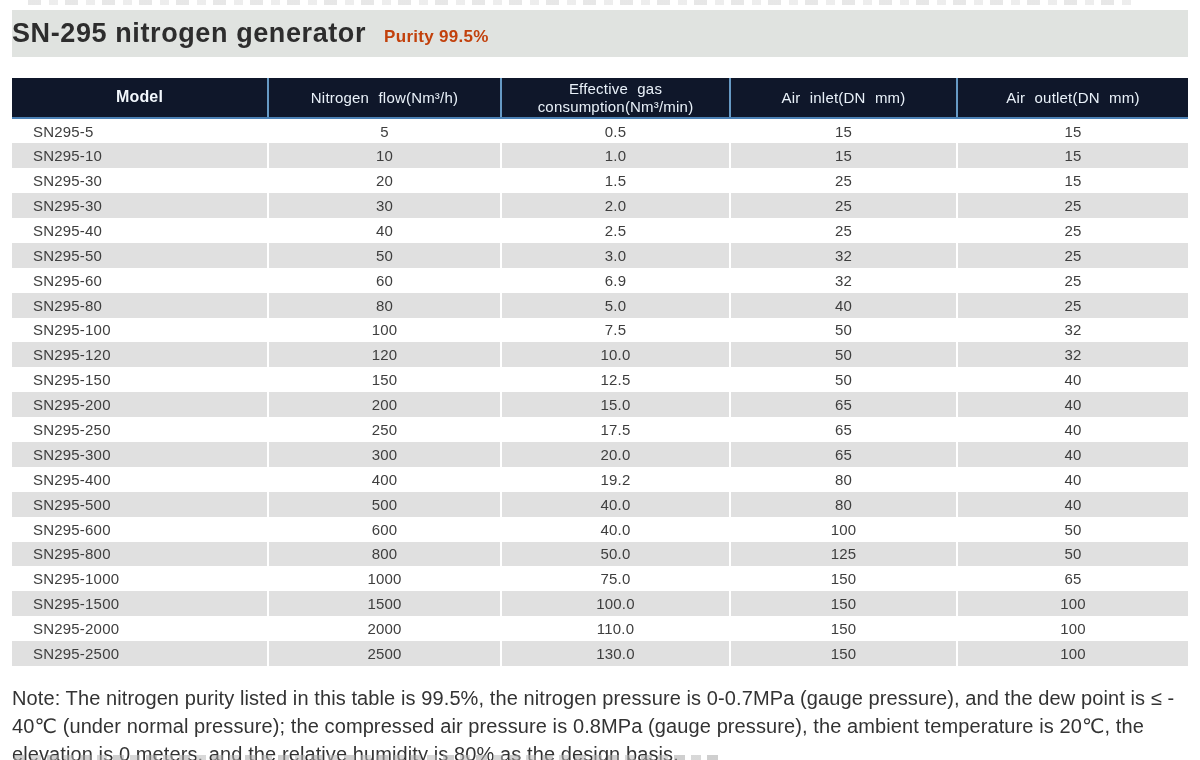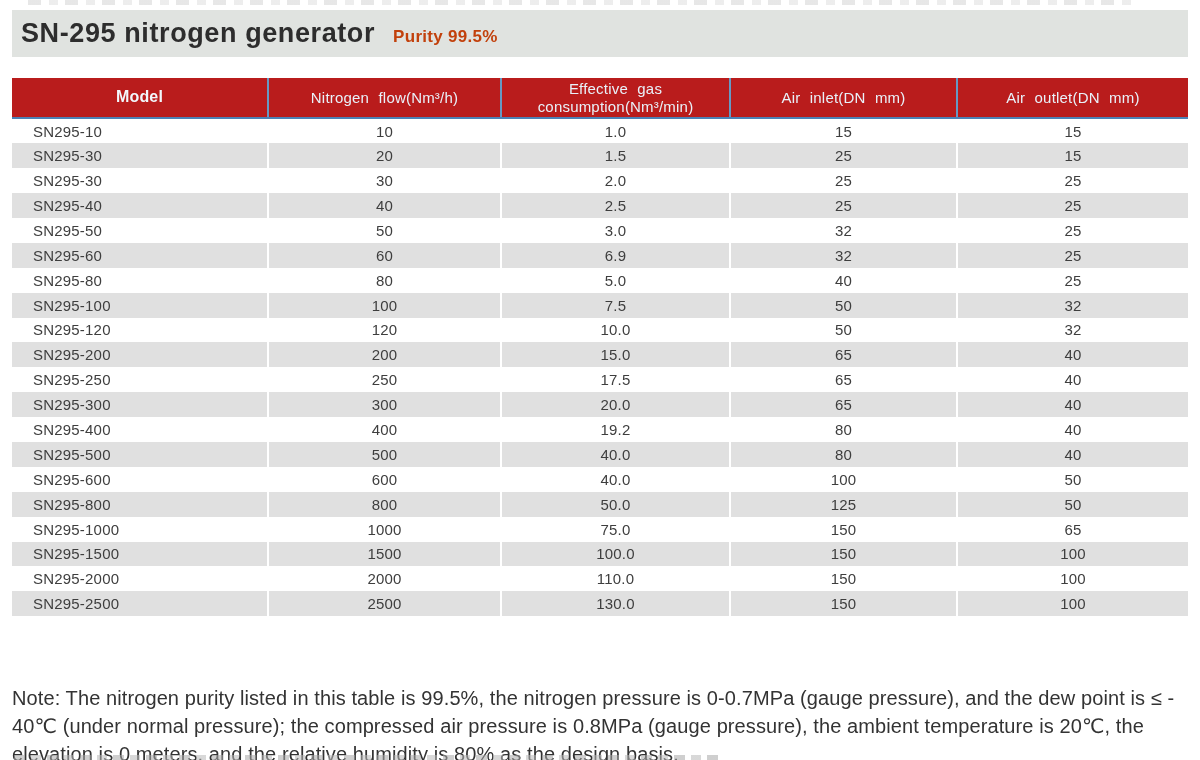--- a/index.html
+++ b/index.html
@@ -17,40 +17,40 @@
   }
   .remnant-bottom{
     position:absolute;bottom:0;left:14px;width:705px;height:5px;
     background:repeating-linear-gradient(90deg,#a8a8a8 0 11px,transparent 11px 17px,#b9b9b9 17px 27px,transparent 27px 33px);
     opacity:.55;
   }
   .title-band{
     position:absolute;top:10px;left:12px;width:1176px;height:47px;
     background:#e0e3e0;
     display:flex;align-items:center;gap:18px;
-    padding-left:9px;box-sizing:border-box;
+    box-sizing:border-box;
   }
   .title-band h1{
     margin:0;font-size:27px;font-weight:bold;color:#2d2d2d;letter-spacing:.6px;
   }
   .purity{
     font-size:17px;font-weight:bold;color:#c2410c;letter-spacing:.3px;
     padding-top:7px;
   }
   table.spec{
     position:absolute;top:78px;left:12px;width:1176px;
     border-collapse:collapse;table-layout:fixed;
   }
   col.c-model{width:256px}
   col.c-flow{width:233px}
   col.c-cons{width:229px}
   col.c-inlet{width:227px}
   col.c-outlet{width:231px}
   thead th{
-    background:#b91c1c;color:#e9f1f9;
+    background:#0f172a;color:#e9f1f9;
     font-weight:normal;font-size:15px;line-height:1.18;
     height:38px;padding:2px 4px;box-sizing:border-box;
     word-spacing:5px;letter-spacing:.2px;
     border-bottom:2px solid #4c82b6;
     vertical-align:middle;text-align:center;
   }
   thead th:first-child{font-weight:bold;font-size:16px;color:#f2f7fc;}
   thead th + th{border-left:2px solid #6699c4;}
   tbody td{
     height:24.9px;padding:0 2px;box-sizing:border-box;
@@ -87,20 +87,27 @@
   <thead>
     <tr>
       <th>Model</th>
       <th>Nitrogen flow(Nm³/h)</th>
       <th>Effective gas consumption(Nm³/min)</th>
       <th>Air inlet(DN mm)</th>
       <th>Air outlet(DN mm)</th>
     </tr>
   </thead>
   <tbody>
+  <tr>
+    <td>SN295-5</td>
+    <td>5</td>
+    <td>0.5</td>
+    <td>15</td>
+    <td>15</td>
+  </tr>
 
   <tr>
     <td>SN295-10</td>
     <td>10</td>
     <td>1.0</td>
     <td>15</td>
     <td>15</td>
   </tr>
 
   <tr>
@@ -160,20 +167,27 @@
   </tr>
 
   <tr>
     <td>SN295-120</td>
     <td>120</td>
     <td>10.0</td>
     <td>50</td>
     <td>32</td>
   </tr>
 
+  <tr>
+    <td>SN295-150</td>
+    <td>150</td>
+    <td>12.5</td>
+    <td>50</td>
+    <td>40</td>
+  </tr>
 
   <tr>
     <td>SN295-200</td>
     <td>200</td>
     <td>15.0</td>
     <td>65</td>
     <td>40</td>
   </tr>
 
   <tr>

